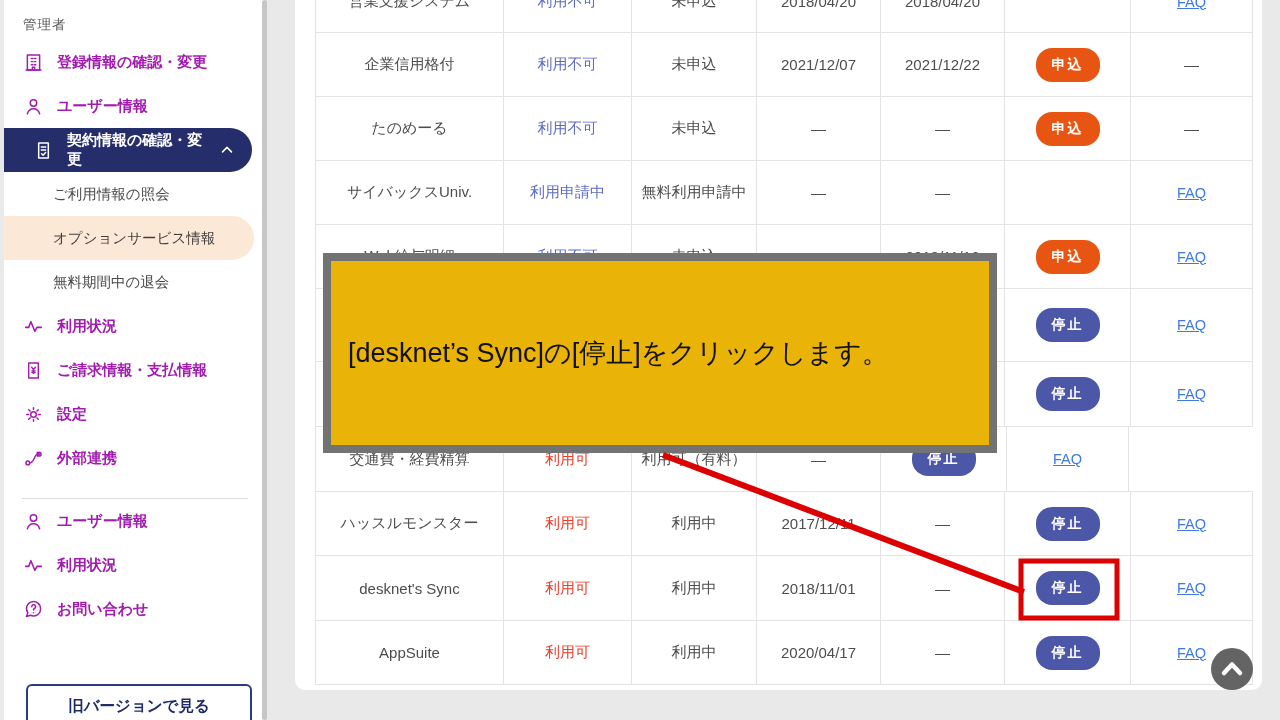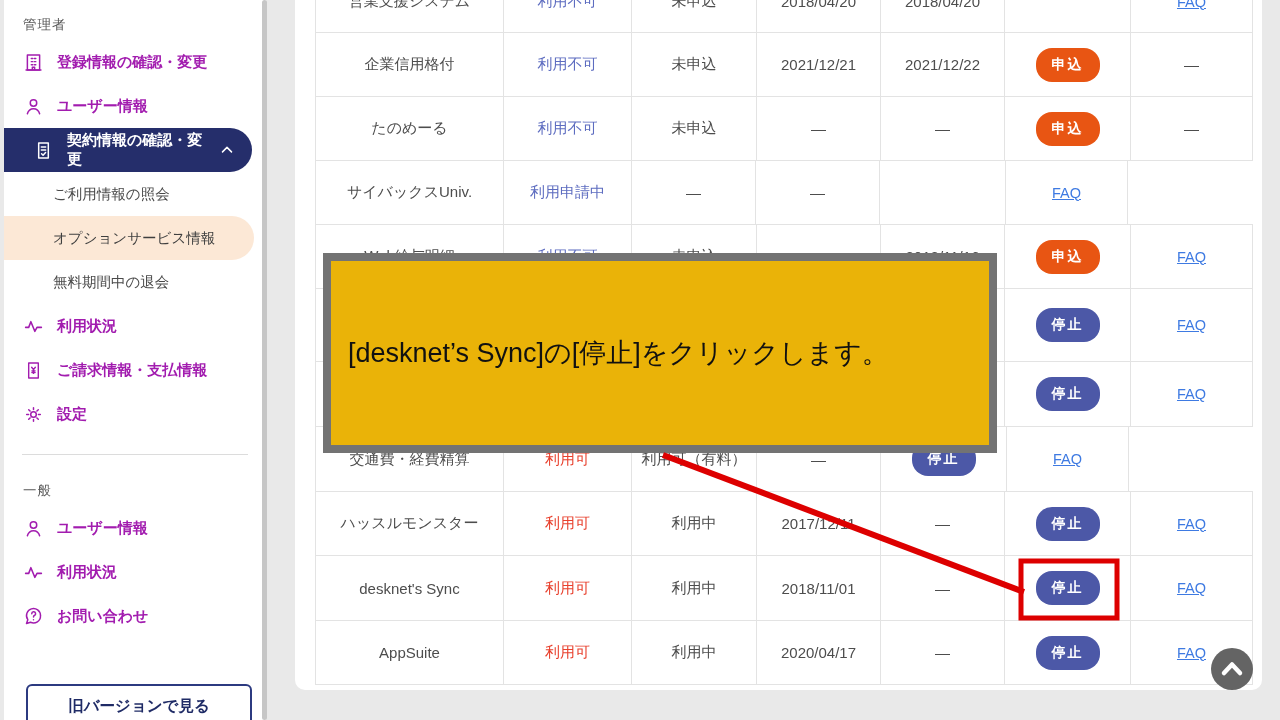--- a/index.html
+++ b/index.html
@@ -119,23 +119,35 @@
           <span class="icon">
             <svg viewBox="0 0 24 24" width="21" height="21">
               <g fill="none" stroke="currentColor" stroke-width="1.7" stroke-linecap="round">
                 <circle cx="12" cy="12" r="3.2"></circle>
                 <path d="M12 4.2v2.2M12 17.6v2.2M4.2 12h2.2M17.6 12h2.2M6.5 6.5l1.6 1.6M15.9 15.9l1.6 1.6M17.5 6.5l-1.6 1.6M8.1 15.9l-1.6 1.6"></path>
               </g>
             </svg>
           </span>
           <span>設定</span>
         </div>
+        <div class="nav-item">
+          <span class="icon">
+            <svg viewBox="0 0 24 24" width="21" height="21">
+              <g fill="none" stroke="currentColor" stroke-width="1.7" stroke-linecap="round" stroke-linejoin="round">
+                <circle cx="5.5" cy="17" r="2.1"></circle>
+                <circle cx="18.5" cy="7" r="2.1"></circle>
+                <path d="M7.6 17c5.5 0 5.4-10 8.8-10"></path>
+                <path d="M16.2 4.9l2.6 2.1-2.6 2.1"></path>
+              </g>
+            </svg>
+          </span>
+          <span>外部連携</span>
+        </div>
       </nav>
     <div class="divider"></div>
-    <div class="side-label general">一般</div>
     <nav id="general-nav">
         <div class="nav-item">
           <span class="icon">
             <svg viewBox="0 0 24 24" width="21" height="21">
               <g fill="none" stroke="currentColor" stroke-width="1.7" stroke-linecap="round">
                 <circle cx="12" cy="8" r="3.7"></circle>
                 <path d="M5 20.3c1-3.8 3.8-5.8 7-5.8s6 2 7 5.8"></path>
               </g>
             </svg>
           </span>
@@ -176,21 +188,21 @@
           <div class="tcell" style="width: 124px;">2018/04/20</div>
           <div class="tcell" style="width: 126px;"></div>
           <div class="tcell" style="width: 122px;">
             <a class="faq" href="#">FAQ</a>
           </div>
         </div>
         <div class="trow" style="height: 64px;">
           <div class="tcell" style="width: 188px;">企業信用格付</div>
           <div class="tcell st-indigo" style="width: 128px;">利用不可</div>
           <div class="tcell" style="width: 125px;">未申込</div>
-          <div class="tcell" style="width: 124px;">2021/12/21</div>
+          <div class="tcell" style="width: 124px;">2021/12/07</div>
           <div class="tcell" style="width: 124px;">2021/12/22</div>
           <div class="tcell" style="width: 126px;">
             <button class="btn btn-apply">申込</button>
           </div>
           <div class="tcell" style="width: 122px;">
             <span class="dash">—</span>
           </div>
         </div>
         <div class="trow" style="height: 64px;">
           <div class="tcell" style="width: 188px;">たのめーる</div>
@@ -201,20 +213,21 @@
           <div class="tcell" style="width: 126px;">
             <button class="btn btn-apply">申込</button>
           </div>
           <div class="tcell" style="width: 122px;">
             <span class="dash">—</span>
           </div>
         </div>
         <div class="trow" style="height: 64px;">
           <div class="tcell" style="width: 188px;">サイバックスUniv.</div>
           <div class="tcell st-indigo" style="width: 128px;">利用申請中</div>
+          <div class="tcell" style="width: 125px;">無料利用申請中</div>
           <div class="tcell" style="width: 124px;">—</div>
           <div class="tcell" style="width: 124px;">—</div>
           <div class="tcell" style="width: 126px;"></div>
           <div class="tcell" style="width: 122px;">
             <a class="faq" href="#">FAQ</a>
           </div>
         </div>
         <div class="trow" style="height: 64px;">
           <div class="tcell" style="width: 188px;">Web給与明細</div>
           <div class="tcell st-indigo" style="width: 128px;">利用不可</div>

